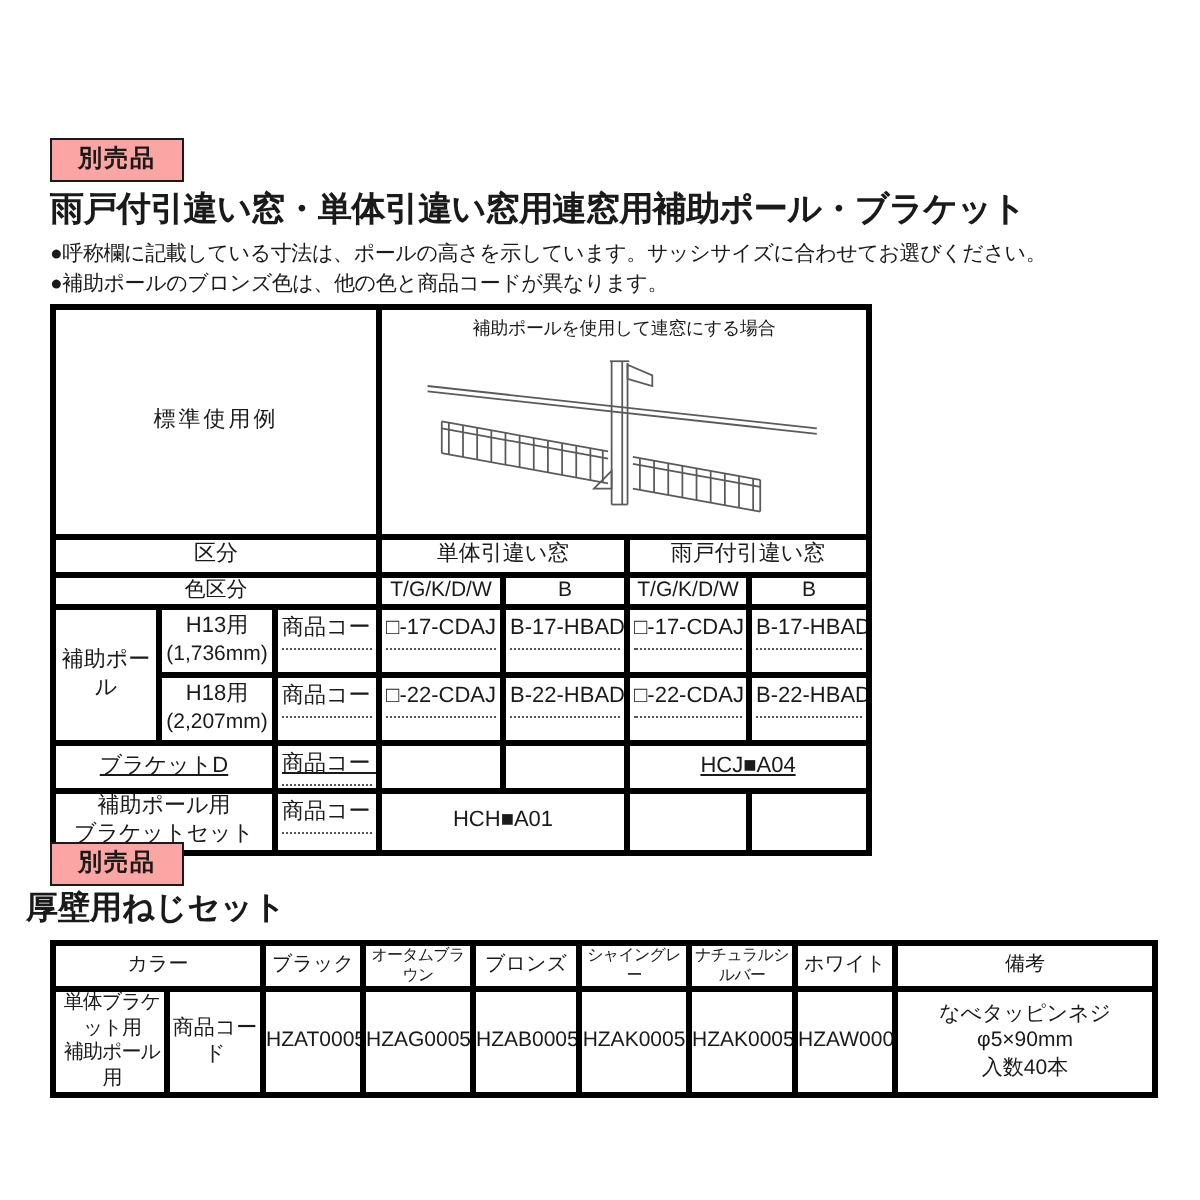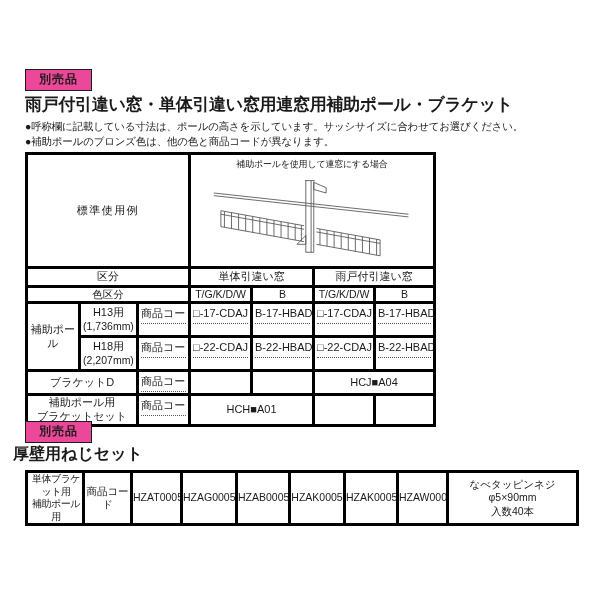--- a/index.html
+++ b/index.html
@@ -5,21 +5,21 @@
   html,body { margin:0; padding:0; }
   body {
     width:600px; height:600px; position:relative;
     background:#ffffff; color:#1a1a1a;
     font-family:"Liberation Sans","DejaVu Sans",sans-serif;
     -webkit-font-smoothing:antialiased;
   }
   .abs { position:absolute; }
   .badge {
     border:1.5px solid #1a1a1a; font-size:12px; font-weight:600;
-    padding:1px 13px 2px 13px; letter-spacing:1px; background:#ec4899;
+    padding:1px 13px 2px 13px; letter-spacing:1px; background:#fca5a5;
   }
   .main-title { font-size:17px; font-weight:700; letter-spacing:-0.3px; }
   .sub-title  { font-size:16px; font-weight:700; }
   .note { font-size:10.5px; letter-spacing:-0.2px; }
 
   table { border-collapse:collapse; table-layout:fixed; background:#fff; }
   table.doc { border:2px solid #1a1a1a; }
   table.doc td {
     border:3px solid #000000; font-size:11px; text-align:center;
     padding:0; overflow:hidden; vertical-align:middle; line-height:1.25;
@@ -27,21 +27,21 @@
   .thickL { border-left-width:2px !important; }
   .thickT { border-top-width:2px !important;margin-left:16px; }
   .vtop { vertical-align:top !important; }
 
   
   tr.r-illus  { height:110px; }
   tr.r-kubun  { height:19px; }
   tr.r-iro    { height:16px;margin-left:19px; }
   tr.r-iro td { font-size:10.5px; }
   tr.r-h13, tr.r-h18 { height:34px; }
-  tr.r-bd     { height:24px; }
+  tr.r-bd     { height:24px;text-decoration:underline; }
   tr.r-bset   { height:28px; }
   .usage { letter-spacing:1.5px; }
   .illus-cell { vertical-align:top !important; }
   .illus-caption { font-size:9px; margin-top:4px; letter-spacing:-0.2px; }
   .fill {
     border-bottom:1px dotted #555; margin:2px 2px 0 2px;
     padding:1px 0 2px 0; font-size:11px; white-space:nowrap;
   }
   .size { font-size:10.5px; }
   .pad-top { padding-top:2px !important; }
@@ -216,20 +216,30 @@
       <col style="width:48px">
     <col style="width:50px">
       <col style="width:55px">
       <col style="width:53px">
     <col style="width:55px">
       <col style="width:53px">
       <col style="width:50px">
     <col style="width:130px">
   </colgroup>
   <tbody>
+      <tr class="r2-head">
+    <td colspan="2">カラー</td>
+    <td class="thickL">ブラック</td>
+    <td class="cond">オータムブラウン</td>
+    <td>ブロンズ</td>
+    <td class="cond">シャイングレー</td>
+    <td class="cond">ナチュラルシルバー</td>
+    <td>ホワイト</td>
+    <td class="thickL">備考</td>
+  </tr>
   <tr class="r2-data">
     <td class="left-lbl">
       <span>単体ブラケット用</span><br>
       <span>補助ポール用</span>
     </td>
     <td>商品コード</td>
     <td class="thickL">HZAT0005</td>
     <td>HZAG0005</td>
     <td>HZAB0005</td>
     <td>HZAK0005</td>

